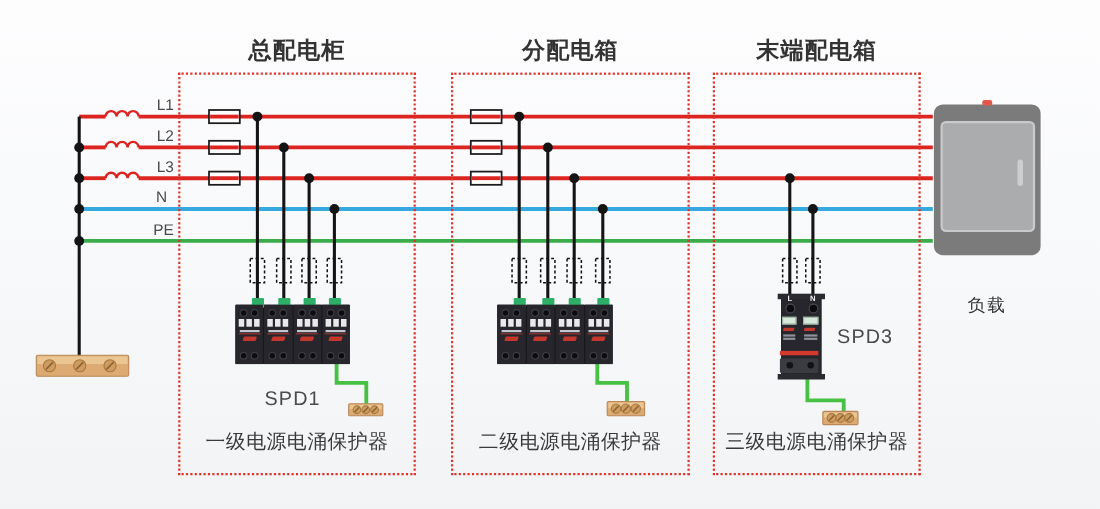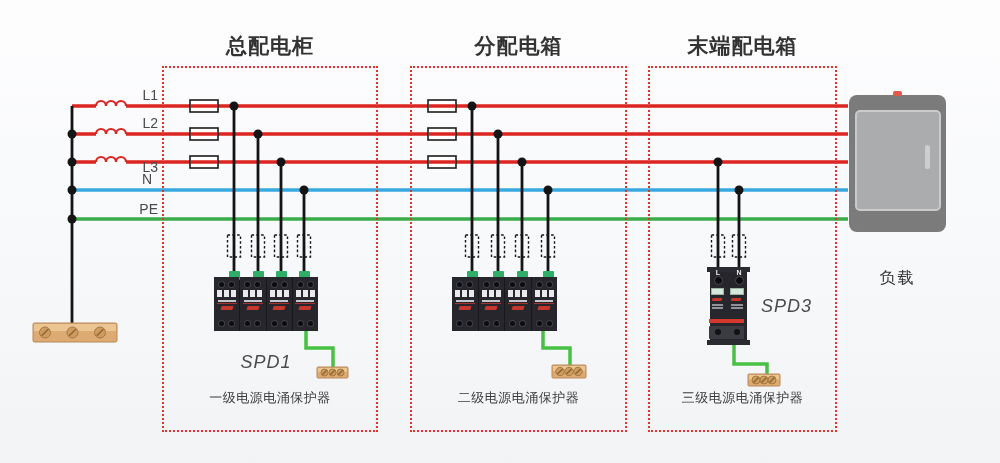--- a/index.html
+++ b/index.html
@@ -19,22 +19,22 @@
   .fuse{fill:#FFFFFF;stroke:#1C1C1C;stroke-width:1.6;}
   .disc{fill:none;stroke:#141414;stroke-width:1.4;stroke-dasharray:2.6 2.2;}
   .gw{fill:none;stroke:var(--ground-wire,#47C144);stroke-width:3.5;}
   .gbar{fill:var(--ground-bar,#DCAA72);stroke:#B8885A;stroke-width:1;}
   .gbar-hl{fill:#EDCB99;opacity:.85;}
   .screw{fill:#CE9B60;stroke:#A5793D;stroke-width:1;}
   .slot{stroke:#8C6430;stroke-width:1.4;}
   
   .secbox{border:2px dotted var(--enclosure-border,#DC352B);box-sizing:border-box;}
   .sectitle{font-size:21px;font-weight:700;color:#333;text-align:center;letter-spacing:1px;}
-  .caption{font-size:13px;color:#3A3A3A;text-align:center;letter-spacing:.5px;}
-  .spdlabel{font-size:18px;color:#4A4A4A;letter-spacing:1px;font-style:italic;}
+  .caption{font-size:18px;color:#3A3A3A;text-align:center;letter-spacing:.5px;}
+  .spdlabel{font-size:18px;color:#4A4A4A;letter-spacing:1px;}
   .linelabel{font-size:14px;color:#4A4A4A;text-align:right;width:46px;}
   
   .spd4{background:#17171C;display:flex;gap:1px;box-sizing:border-box;border-radius:1px;}
   .mod{flex:1;background:var(--spd-body,#26262C);position:relative;display:flex;flex-direction:column;align-items:center;}
   .holes{display:flex;justify-content:space-evenly;width:100%;}
   .holes .h{width:5px;height:5px;border-radius:50%;background:#0C0C10;box-shadow:0 0 0 1px #3F3F47;}
   .holes.top{margin-top:5px;}
   .holes.bot{margin-top:auto;margin-bottom:5px;}
   .wins{display:flex;gap:2px;margin-top:3px;}
   .wins .w{width:5px;height:7px;background:#E9E9EC;}
@@ -218,21 +218,21 @@
   <div class="abs secbox" style="left:162px;top:66px;width:216px;height:366px"></div>
   <div class="abs secbox" style="left:410px;top:66px;width:217px;height:366px"></div>
   <div class="abs secbox" style="left:648px;top:66px;width:189px;height:366px"></div>
 
   <div class="abs sectitle" style="left:162px;top:32px;width:216px">总配电柜</div>
   <div class="abs sectitle" style="left:648px;top:32px;width:189px">末端配电箱</div>
   <div class="abs sectitle" style="left:410px;top:32px;width:217px">分配电箱</div>
 
   <div class="abs linelabel" style="left:112px;top:87px">L1</div>
   <div class="abs linelabel" style="left:112px;top:115px">L2</div>
-  <div class="abs linelabel" style="left:112px;top:159px">L3</div>
+  <div class="abs linelabel" style="left:112px;top:143px">L3</div>
   <div class="abs linelabel" style="left:106px;top:171px">N</div>
   <div class="abs linelabel" style="left:112px;top:201px">PE</div>
 
   <div class="abs spd4" style="left:214px;top:277px;width:104px;height:54px">
     <span class="tab" style="left:14.5px"></span>
     <span class="tab" style="left:38.5px"></span>
     <span class="tab" style="left:61.5px"></span>
     <span class="tab" style="left:84.5px"></span>
     <div class="mod">
         <div class="holes top">

